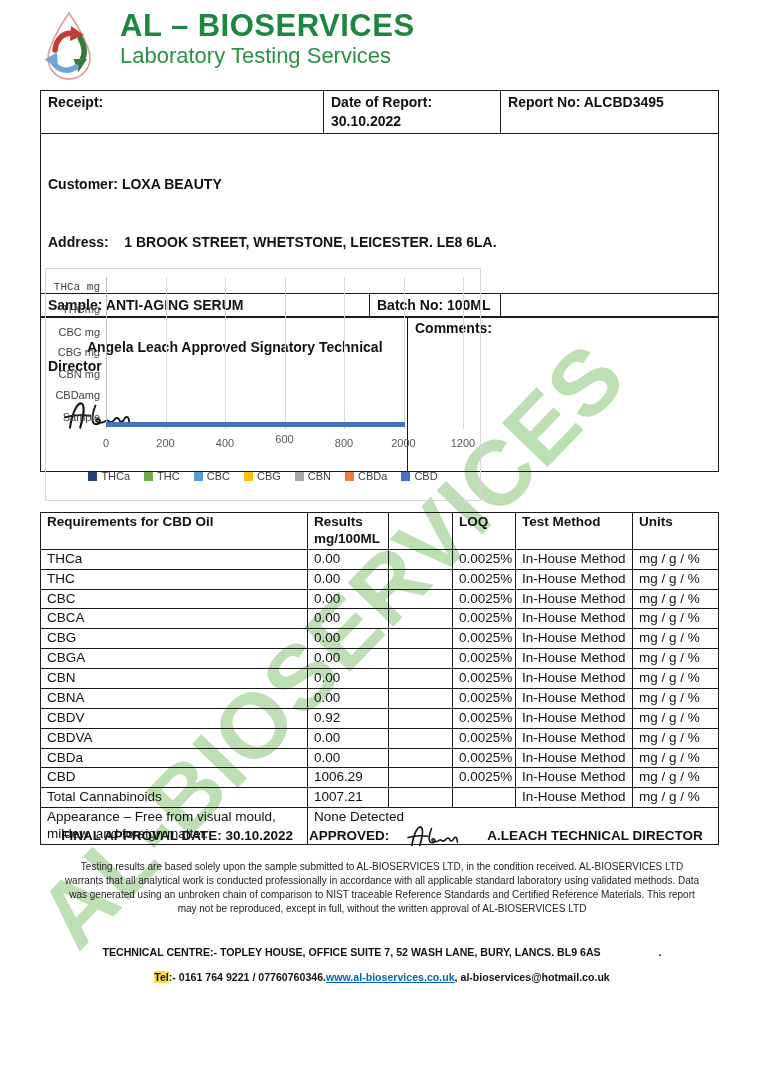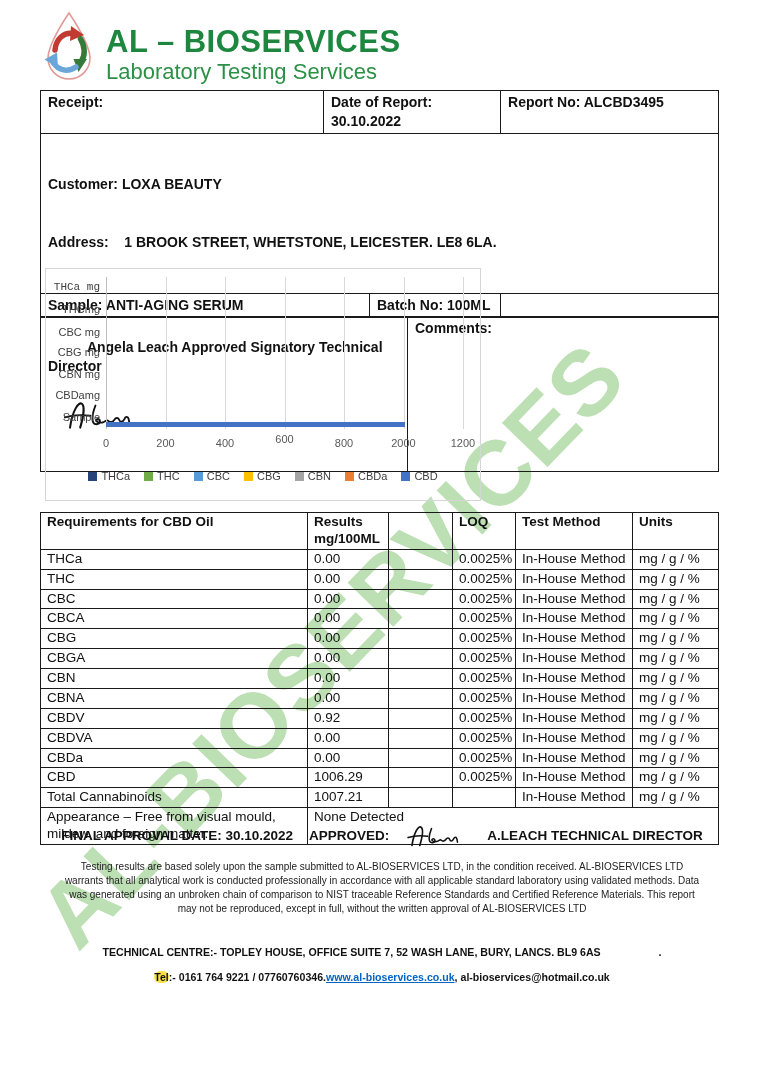--- a/index.html
+++ b/index.html
@@ -10,21 +10,21 @@
   }
   
   .watermark {
     position:absolute; left:55px; top:885px; z-index:1;
     transform:rotate(-46deg); transform-origin:0 50%;
     font-size:92px; font-weight:bold; color:#bcdfb3; white-space:nowrap;
     line-height:1; letter-spacing:1px; pointer-events:none;
   }
   .z2 { position:absolute; z-index:2; }
   
-  .brand { left:38px; top:10px; display:flex; align-items:flex-end; gap:6px; }
+  .brand { left:38px; top:10px; display:flex; align-items:flex-start; gap:20px; }
   .brand-text .t1 { font-size:31px; font-weight:bold; color:#1d8740; line-height:1.05; letter-spacing:0.5px; }
   .brand-text .t2 { font-size:22px; color:#2c9147; line-height:1.15; }
   
   table.doc { border-collapse:collapse; table-layout:fixed; width:678px; }
   table.doc td { border:1.6px solid #1a1a1a; font-size:14px; font-weight:bold; color:#111;
                  padding:2px 7px; vertical-align:top; white-space:pre-wrap; line-height:1.35; }
   .info1 { left:40px; top:90px; }
   .rowline { line-height:1.5; }
   .sig-table td { height:62px; }
   .sig-svg { display:block; margin:2px 0 0 8px; }
@@ -51,21 +51,21 @@
   .app-row td { height:40px; font-weight:bold; }
   
   .approval { left:0; top:822px; width:100%; display:flex; justify-content:center;
               align-items:center; gap:16px; font-size:13.5px; font-weight:bold; color:#111; }
   
   .disclaimer { left:62px; top:860px; width:640px; font-size:10px; color:#222;
                 text-align:center; line-height:1.4; }
   .techline { left:0; top:946px; width:100%; text-align:center; font-size:10.6px; font-weight:bold; color:#111; }
   .dot-gap { display:inline-block; margin-left:58px; }
   .telline { left:0; top:971px; width:100%; text-align:center; font-size:10.6px; font-weight:bold; color:#111; }
-  .hl { background:#fde047;border-radius:6px; }
+  .hl { background:#fde047; }
   .weblink { color:#0563c1; text-decoration:underline; cursor:pointer;text-align:right; }
 </style>
 </head>
 <body>
 
 <div class="page">
 
   <div class="watermark">AL-BIOSERVICES</div>
 
   <div class="z2 brand">

